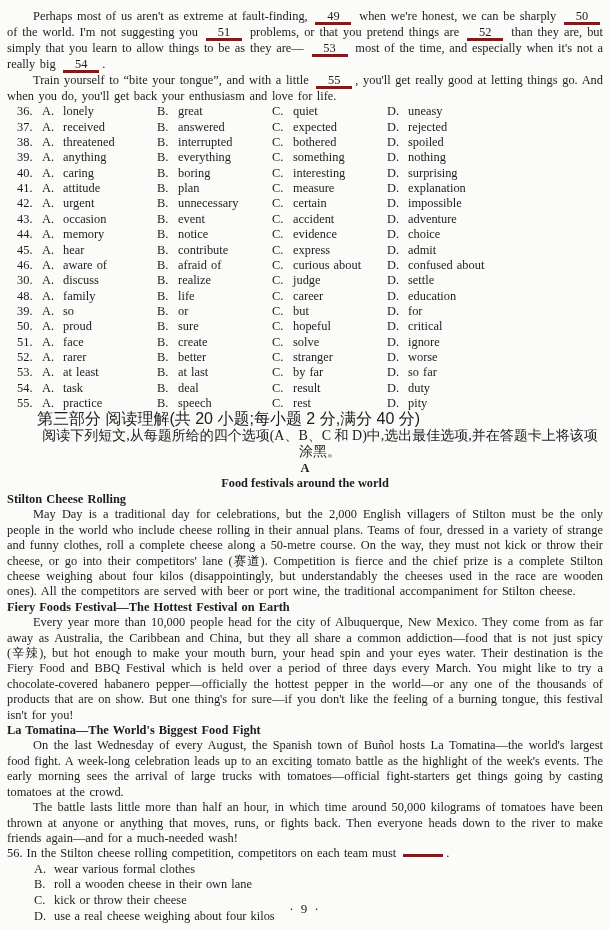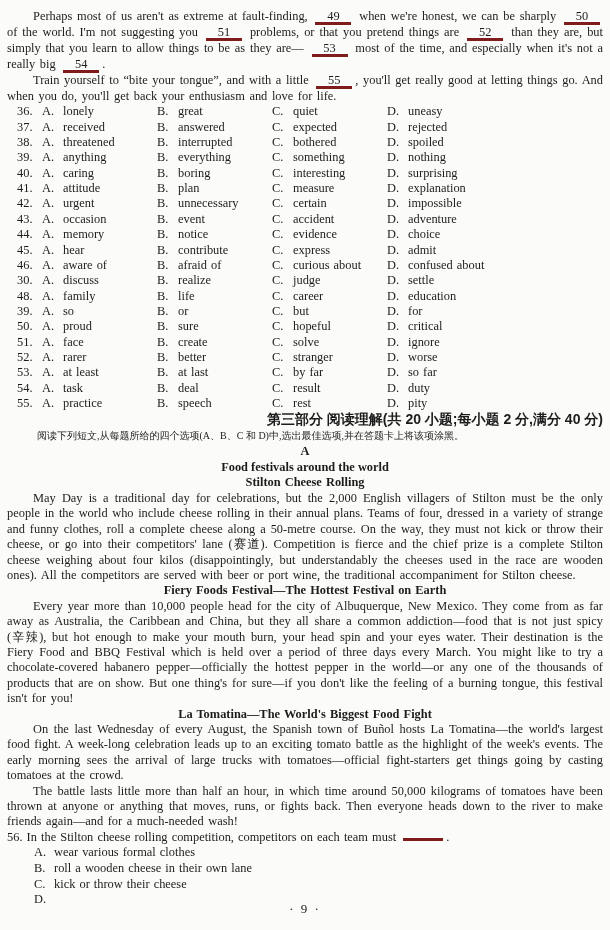--- a/index.html
+++ b/index.html
@@ -20,25 +20,25 @@
   .blank.empty{min-width:40px;}
   
   .qgrid{margin:0;}
   .qrow{display:flex;line-height:15.35px;padding-left:10px;word-spacing:1px;}
   .qno{width:25px;flex:none;}
   .qopt{flex:none;display:flex;}
   .qopt.a,.qopt.b,.qopt.c{width:115px;}
   .qopt.d{flex:1;}
   .lt{width:21px;flex:none;}
   
-  .sec-header{font-weight:bold;line-height:16.5px;padding-left:30px;font-family:"Liberation Sans","DejaVu Sans",sans-serif;font-size:14px;text-align:right;}
-  .sec-instruction{line-height:16.5px;padding-left:30px;font-size:10px;}
+  .sec-header{font-weight:normal;line-height:16.5px;padding-left:30px;font-family:"Liberation Sans","DejaVu Sans",sans-serif;font-size:16px;}
+  .sec-instruction{line-height:16.5px;padding-left:30px;font-size:14px;text-align:center;}
   .center-label{text-align:center;font-weight:bold;line-height:15.6px;}
   
-  .pheading{font-weight:bold;line-height:15.4px;text-align:center;word-spacing:1px;}
+  .pheading{font-weight:bold;line-height:15.4px;text-align:left;word-spacing:1px;}
   .ppara{text-align:justify;line-height:15.4px;text-indent:26px;word-spacing:1.5px;}
   
   .q56stem{line-height:15.5px;word-spacing:1px;}
   .q56opt{display:flex;padding-left:27px;line-height:15.6px;word-spacing:1px;}
   .q56opt .lt{width:20px;}
   .footer{position:absolute;left:0;bottom:13px;width:100%;text-align:center;font-size:13px;letter-spacing:2px;}
 </style>
 </head>
 <body>
 
@@ -485,18 +485,19 @@
         <span>roll a wooden cheese in their own lane</span>
       </div>
 
       <div class="q56opt">
         <span class="lt">C.</span>
         <span>kick or throw their cheese</span>
       </div>
 
       <div class="q56opt">
         <span class="lt">D.</span>
+        <span>use a real cheese weighing about four kilos</span>
       </div>
     </div>
 
   <div class="footer">· 9 ·</div>
 
 </div>
 
 </body></html>

